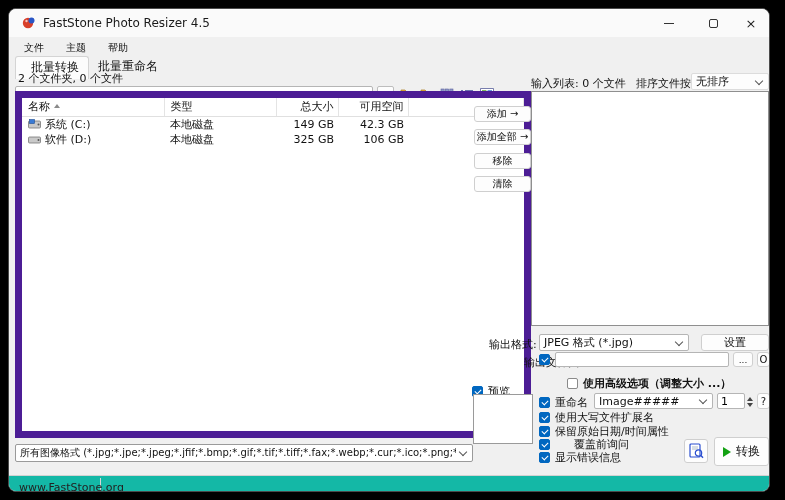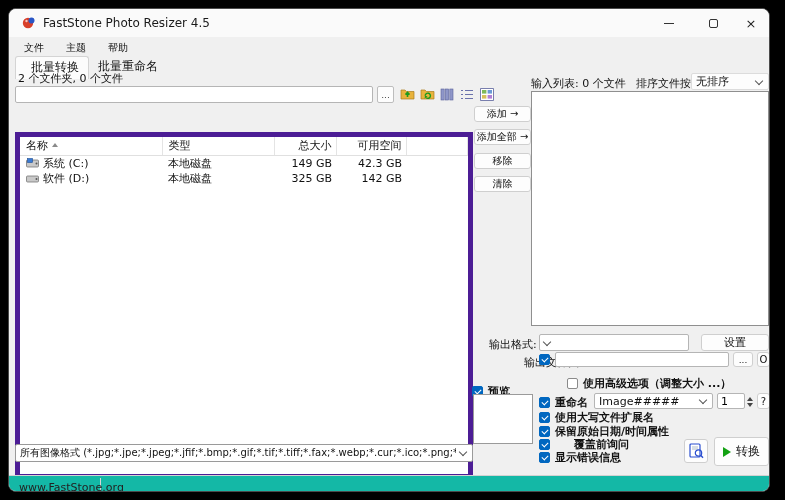--- a/index.html
+++ b/index.html
@@ -21,21 +21,21 @@
   .menu-item { font-size:10px; color:#111; padding:2px 9px; }
   .tabbar { position:absolute; left:6px; top:47px; display:flex; }
   .tab { font-size:12px; color:#111; padding:2px 9px 3px; }
   .tab.active { background:#fcfcfc; border:1px solid #d4d4d4; border-bottom:none; border-radius:3px 3px 0 0;padding-left:15px; }
   
   .count-label { position:absolute; left:9px; top:62px; font-size:11px; color:#111; }
   .addr-input { position:absolute; left:6px; top:77px; width:358px; height:17px; border:1px solid #b5b5b5; border-radius:2px; background:#fff; font-size:11px; padding:0 4px; font-family:inherit; }
   .browse-sm { position:absolute; left:368px; top:77px; width:17px; height:17px; border:1px solid #bdbdbd; border-radius:2px; background:#fdfdfd; font-size:9px; color:#444; display:flex; align-items:center; justify-content:center; }
   .tool-icons { position:absolute; left:390px; top:77px; display:flex; gap:4px; }
   .ticon { width:16px; height:16px; display:flex; align-items:center; justify-content:center; }
-  .panel { position:absolute; left:6px; top:82px; width:458px; height:347px; background:#fff; border:5px solid #4c1d95;margin-top:41px; }
+  .panel { position:absolute; left:6px; top:82px; width:516px; height:347px; background:#fff; border:7px solid #4c1d95; }
   .ftable { width:100%; border-collapse:collapse; table-layout:fixed; }
   .ftable th { font-weight:normal; font-size:11px; text-align:left; color:#111; border-right:1px solid #e4e4e4; border-bottom:1px solid #e0e0e0; padding:1px 4px 2px 6px; height:14px; white-space:nowrap; overflow:hidden; }
   .ftable th.num, .ftable td.num { text-align:right; }
   .ftable td { font-size:11px; color:#111; padding:0 4px 0 6px; height:14px; white-space:nowrap; overflow:hidden; }
   .sortmark { display:inline-block; width:0; height:0; border-left:3px solid transparent; border-right:3px solid transparent; border-bottom:4px solid #8a8a8a; margin-left:4px; vertical-align:2px; }
   .drive-cell { display:flex; align-items:center; gap:4px; }
   .filter-combo { position:absolute; left:6px; top:435px; width:458px; height:18px; background:#fff; border:1px solid #9a9a9a; border-radius:2px; display:flex; align-items:center; }
   .filter-text { font-size:10px; color:#111; padding-left:4px; white-space:nowrap; overflow:hidden; flex:1; }
   
   .chev { width:6px; height:6px; border-right:1px solid #555; border-bottom:1px solid #555; transform:rotate(45deg); margin:0 6px 2px 4px; flex:none; }
@@ -49,21 +49,21 @@
   
   .lbl { position:absolute; font-size:11px; color:#111; white-space:nowrap; }
   .combo { position:absolute; background:#fff; border:1px solid #b5b5b5; border-radius:2px; display:flex; align-items:center; font-size:11px; color:#111; }
   .combo .val { flex:1; padding-left:4px; white-space:nowrap; overflow:hidden; }
   .btn { position:absolute; background:#fdfdfd; border:1px solid #cfcfcf; border-radius:3px; font-size:11px; color:#111; display:flex; align-items:center; justify-content:center; }
   .tfield { position:absolute; background:#fff; border:1px solid #b5b5b5; border-radius:2px; font-size:11px; padding:0 3px; font-family:inherit; }
   
   .cb { width:11px; height:11px; border:1px solid #8a8a8a; border-radius:2px; background:#fff; display:inline-block; position:relative; flex:none; }
   .cb.checked { background:#0067c0; border-color:#0067c0; }
   .cb.checked::after { content:""; position:absolute; left:2px; top:2px; width:5px; height:3px; border-left:1.5px solid #fff; border-bottom:1.5px solid #fff; transform:rotate(-45deg); }
-  .optrow { position:absolute; display:flex; align-items:center; gap:5px; font-size:11px; color:#111; white-space:nowrap;font-weight:bold; }
+  .optrow { position:absolute; display:flex; align-items:center; gap:5px; font-size:11px; color:#111; white-space:nowrap; }
   .optrow.bold { font-weight:bold;padding-left:28px; }
   
   .preview-pane { position:absolute; left:464px; top:385px; width:60px; height:50px; background:#fff; border:1px solid #9a9a9a; }
   
   .spinner { position:absolute; left:736px; top:385px; width:10px; height:15px; display:flex; flex-direction:column; align-items:center; justify-content:center; gap:2px; }
   .sp-up { width:0; height:0; border-left:3px solid transparent; border-right:3px solid transparent; border-bottom:4px solid #444; }
   .sp-dn { width:0; height:0; border-left:3px solid transparent; border-right:3px solid transparent; border-top:4px solid #444; }
   
   .preview-btn { left:675px; top:430px; width:24px; height:24px; }
   .convert-btn { left:705px; top:428px; width:55px; height:29px; gap:5px; font-size:12px; }
@@ -195,21 +195,21 @@
               <span class="drive-cell">
                 <svg width="13" height="11" viewBox="0 0 13 11">
                   <rect x="0.5" y="3" width="12" height="6" rx="1" fill="#c9c9c9" stroke="#777" stroke-width="0.8"></rect>
                   <circle cx="10.5" cy="6" r="1" fill="#555"></circle>
                 </svg>
                 <span>软件 (D:)</span>
               </span>
             </td>
           <td><span>本地磁盘</span></td>
           <td class="num"><span>325 GB</span></td>
-          <td class="num"><span>142 GB</span></td>
+          <td class="num"><span>106 GB</span></td>
           <td></td>
         </tr>
       </tbody>
     </table>
   </div>
 
   <div class="filter-combo">
     <span class="filter-text">所有图像格式 (*.jpg;*.jpe;*.jpeg;*.jfif;*.bmp;*.gif;*.tif;*.tiff;*.fax;*.webp;*.cur;*.ico;*.png;*.pcx;*.heic;*.heif;*.hif;*.avif;*.jp2;*.j2k;*.tga;*.pp</span>
     <span class="chev"></span>
   </div>
@@ -222,20 +222,21 @@
   </div>
   <div class="inlist-box"></div>
 
   <div class="xferbtn" style="top:97px">添加 →</div>
   <div class="xferbtn" style="top:120px">添加全部 →</div>
   <div class="xferbtn" style="top:144px">移除</div>
   <div class="xferbtn" style="top:167px">清除</div>
 
   <span class="lbl" style="left:480px; top:328px; width:46px; text-align:right;">输出格式:</span>
   <div class="combo" style="left:530px; top:325px; width:150px; height:17px;">
+    <span class="val">JPEG 格式 (*.jpg)</span>
     <span class="chev"></span>
   </div>
   <div class="btn" style="left:692px; top:325px; width:68px; height:17px;">设置</div>
 
   <span class="lbl" style="left:468px; top:346px; width:58px; text-align:right;margin-left:47px;">输出文件夹:</span>
   <span class="cb checked" style="position:absolute; left:530px; top:345px;"></span>
   <input class="tfield" style="left: 546px; top: 343px; width: 174px; height: 15px;" value="">
   <div class="btn" style="left:724px; top:343px; width:20px; height:15px; font-size:9px;">...</div>
   <div class="btn" style="left:748px; top:343px; width:13px; height:15px; font-size:10px;">O</div>
 

